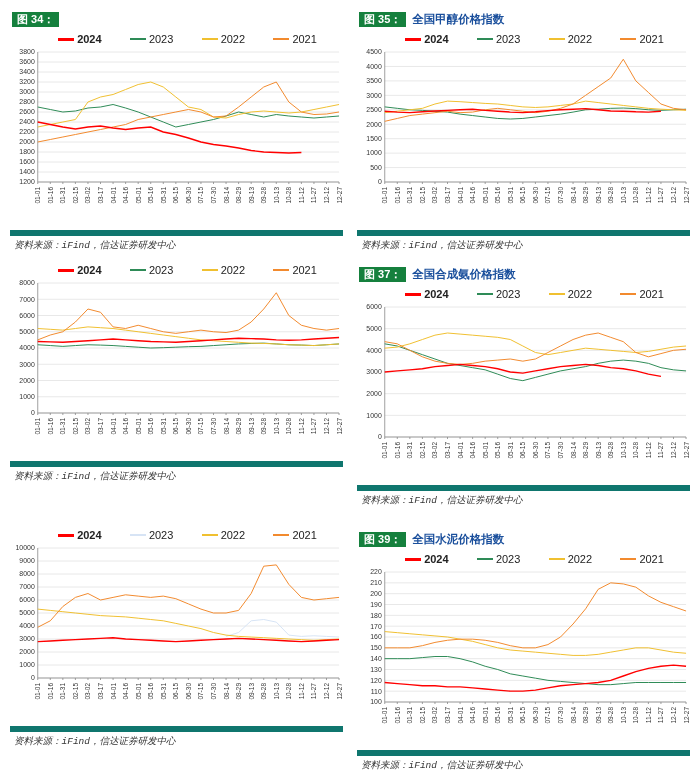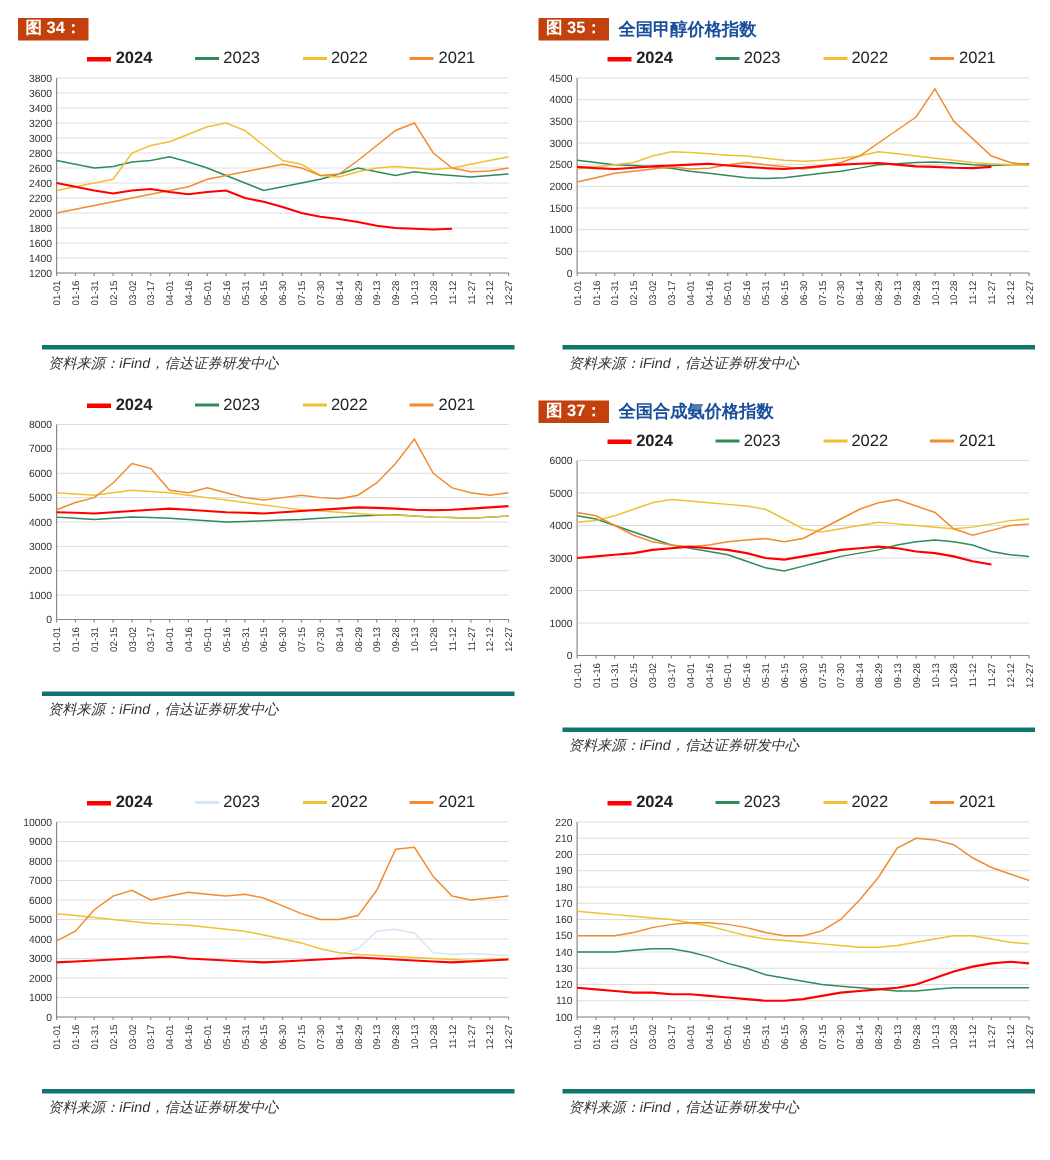--- a/index.html
+++ b/index.html
@@ -33,21 +33,21 @@
     padding: 0;
   }
   .panel-title {
     display: flex;
     align-items: center;
     gap: 6px;
     margin: 4px 0 2px 4px;
     height: 18px;
   }
   .tag {
-    background: #c2410c;
+    background: #15803d;
     color: #fff;
     font-size: 11px;
     font-weight: bold;
     padding: 2px 5px 2px 5px;
     line-height: 1;
     letter-spacing: 0;
     white-space: nowrap;
   }
   .title-text {
     color: #1a4f9c;
@@ -87,27 +87,27 @@
     position: relative;
     width: 100%;
     height: 180px;
   }
   svg.plot {
     display: block;
     width: 100%;
     height: 100%;
   }
   .src {
-    border-top: 3px solid #0f766e;
-    margin: 4px 2px 0 20px;
+    border-top: 6px solid #0f766e;
+    margin: 4px 2px 0 2px;
     padding-top: 3px;
     font-size: 9.5px;
     font-style: italic;
     color: #333;
-    font-family: Liberation Sans, sans-serif;
+    font-family: Liberation Mono, monospace;
   }
   .src .src-lead { margin-left: 4px; }
   .axis-text {
     font-size: 6.5px;
     fill: #333;
     font-family: "Liberation Sans", sans-serif;
   }
   .ytick-text {
     font-size: 7px;
     fill: #333;
@@ -661,20 +661,24 @@
               <path d="M30.00 99.60 L42.67 98.95 L55.33 98.30 L68.00 97.65 L80.67 97.00 L93.33 96.35 L106.00 95.70 L118.67 97.00 L131.33 97.65 L144.00 98.30 L156.67 98.95 L169.33 99.60 L182.00 98.95 L194.67 98.30 L207.33 97.65 L220.00 97.00 L232.67 96.35 L245.33 97.00 L258.00 97.65 L270.67 98.30 L283.33 98.95 L296.00 99.60 L308.67 98.95 L321.33 98.30 L334.00 97.65" class="series thick" stroke="#ff0000"></path>
             </svg>
         </div>
       </div>
       <div class="src">
         <span class="src-lead">资料来源：</span><span>iFind，信达证券研发中心</span>
       </div>
     </div>
 
     <div class="panel">
+      <div class="panel-title">
+        <span class="tag">图 39：</span>
+        <span class="title-text">全国水泥价格指数</span>
+      </div>
       <div class="chart-box">
         <div class="legend">
             <div class="legend-item bold">
               <span class="legend-swatch" style="background: rgb(255, 0, 0);"></span>
               <span class="legend-label">2024</span>
             </div>
             <div class="legend-item">
               <span class="legend-swatch" style="background: rgb(46, 139, 87);"></span>
               <span class="legend-label">2023</span>
             </div>

